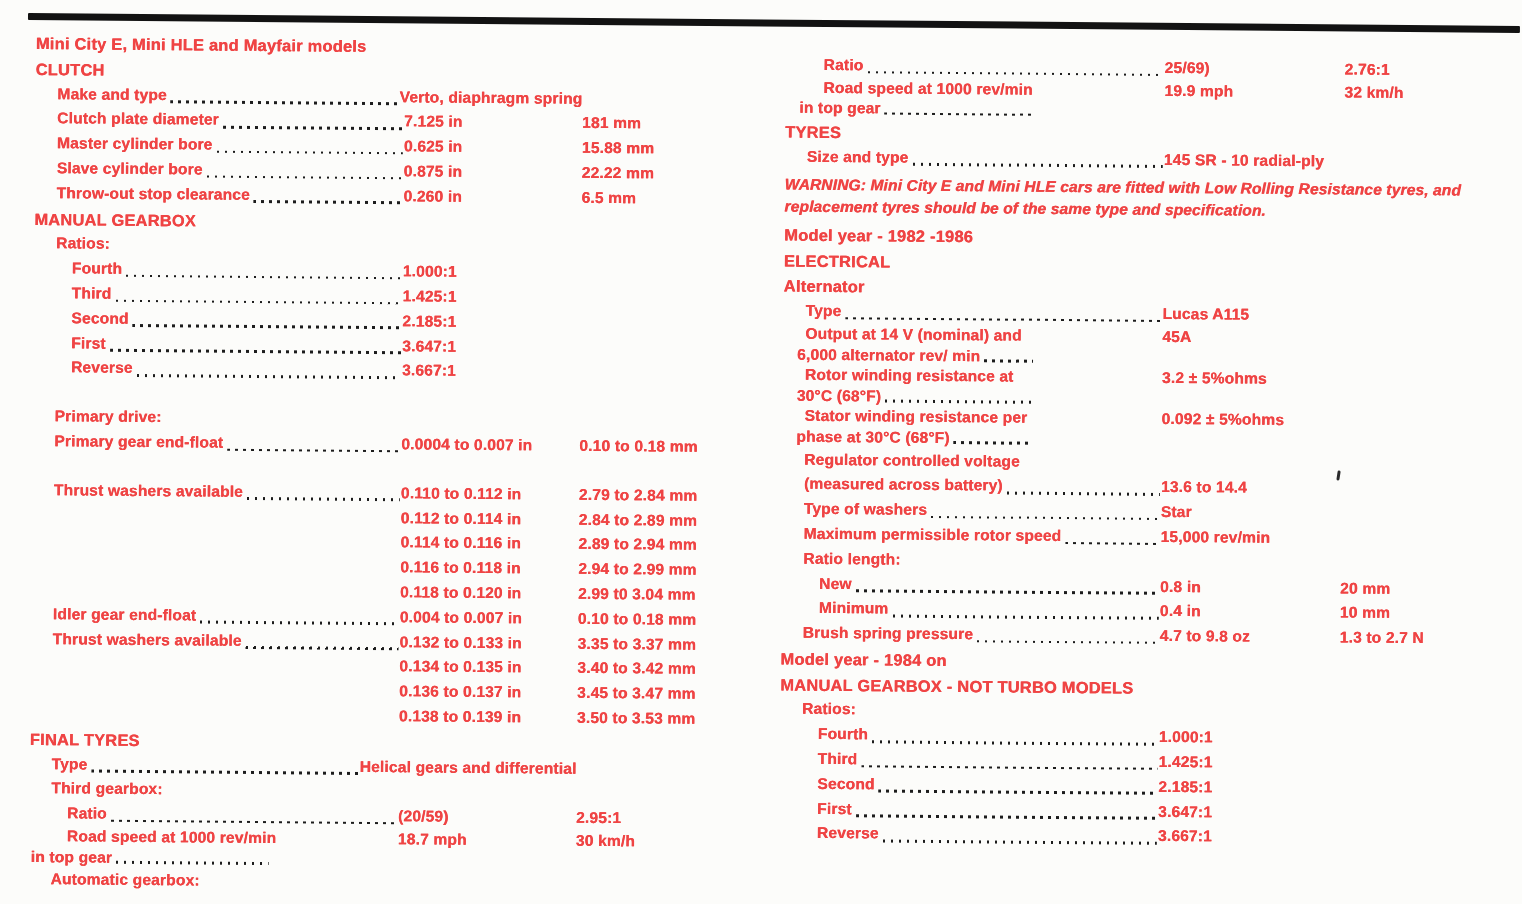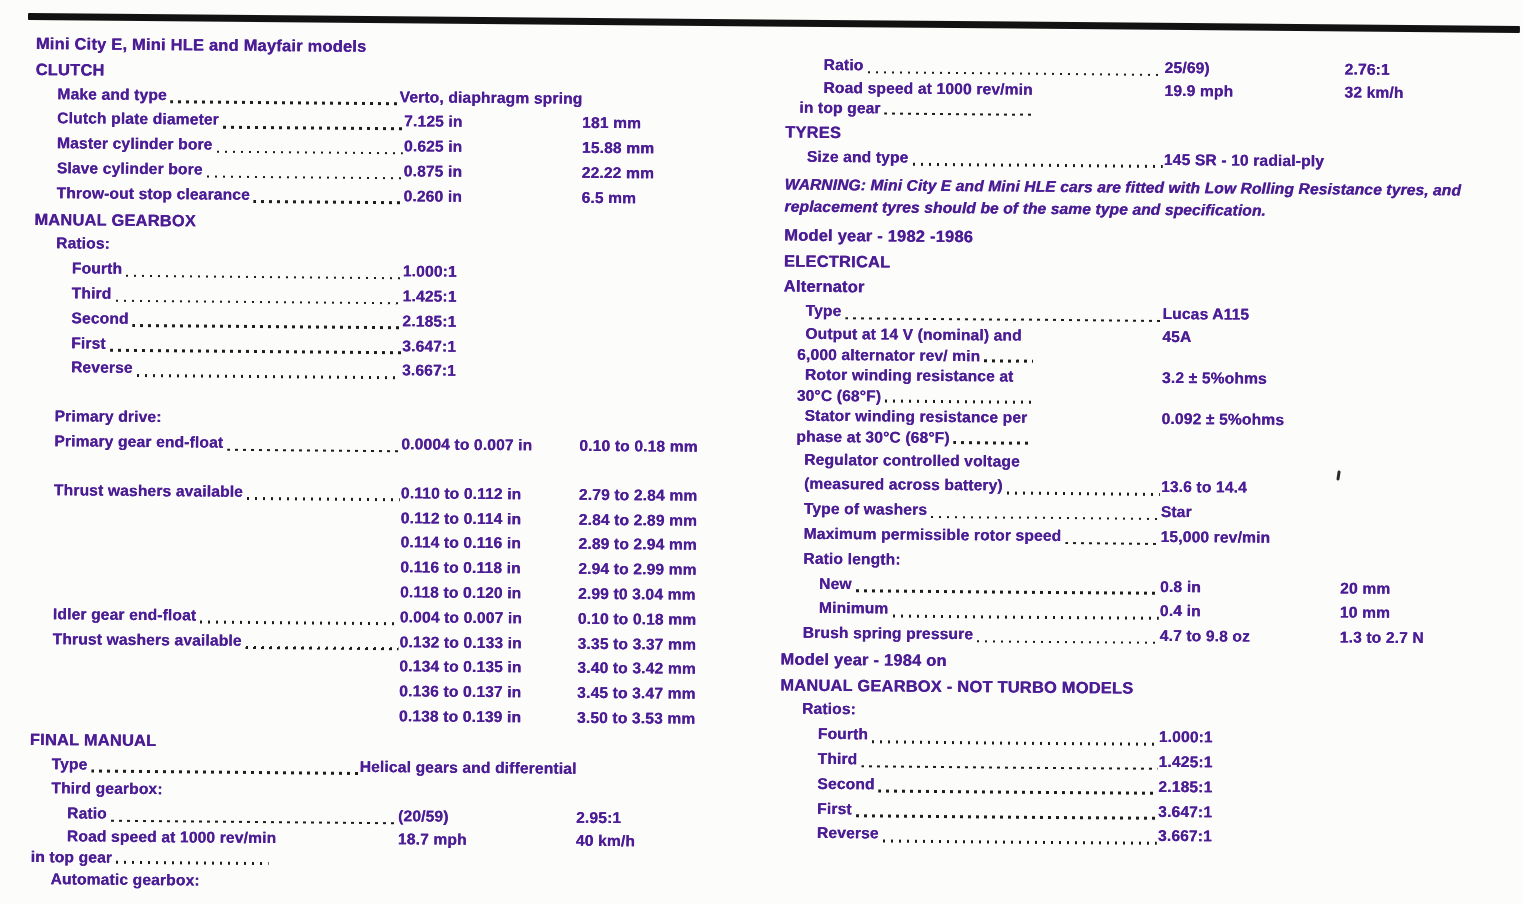--- a/index.html
+++ b/index.html
@@ -8,21 +8,21 @@
   body {
     width: 1522px; height: 904px;
     background: #f6f6f3;
     font-family: "Liberation Sans", "DejaVu Sans", sans-serif;
   }
   .page {
     position: relative;
     width: 1522px; height: 904px;
     background: #fcfcfa;
     overflow: hidden;
-    color: #4c1d95;
+    color: #ef4444;
   }
   .tilt {
     position: absolute; inset: 0;
     transform: rotate(0.5deg);
     transform-origin: 30px 16px;
   }
   .top-rule {
     position: absolute;
     top: 13px; left: 28px;
     width: 1492px; height: 7px;
@@ -227,42 +227,42 @@
             <span class="dots blank"></span>
             <span class="val">0.136 to 0.137 in</span>
             <span class="met">3.45 to 3.47 mm</span>
           </div>
           <div class="row" style="padding-left: 0px;">
             <span class="dots blank"></span>
             <span class="val">0.138 to 0.139 in</span>
             <span class="met">3.50 to 3.53 mm</span>
           </div>
           <div class="row hdr" style="padding-left: 0px;">
-            <span class="txt">FINAL MANUAL</span>
+            <span class="txt">FINAL TYRES</span>
           </div>
           <div class="row" style="padding-left: 22px;">
             <span class="lbl">Type</span>
             <span class="dots"></span>
             <span class="val">Helical gears and differential</span>
             <span class="met"></span>
           </div>
           <div class="row plain" style="padding-left: 22px;">
             <span class="txt">Third gearbox:</span>
           </div>
           <div class="row" style="padding-left: 38px;">
             <span class="lbl">Ratio</span>
             <span class="dots"></span>
             <span class="val">(20/59)</span>
             <span class="met">2.95:1</span>
           </div>
           <div class="row tight" style="padding-left: 38px;">
             <span class="lbl">Road speed at 1000 rev/min</span>
             <span class="dots blank"></span>
             <span class="val">18.7 mph</span>
-            <span class="met">40 km/h</span>
+            <span class="met">30 km/h</span>
           </div>
           <div class="row tight" style="padding-left: 2px;">
             <span class="lbl">in top gear</span>
             <span class="dots"></span>
             <span class="shortpad"></span>
             <span class="val"></span>
             <span class="met"></span>
           </div>
           <div class="row plain" style="padding-left: 22px;">
             <span class="txt">Automatic gearbox:</span>

